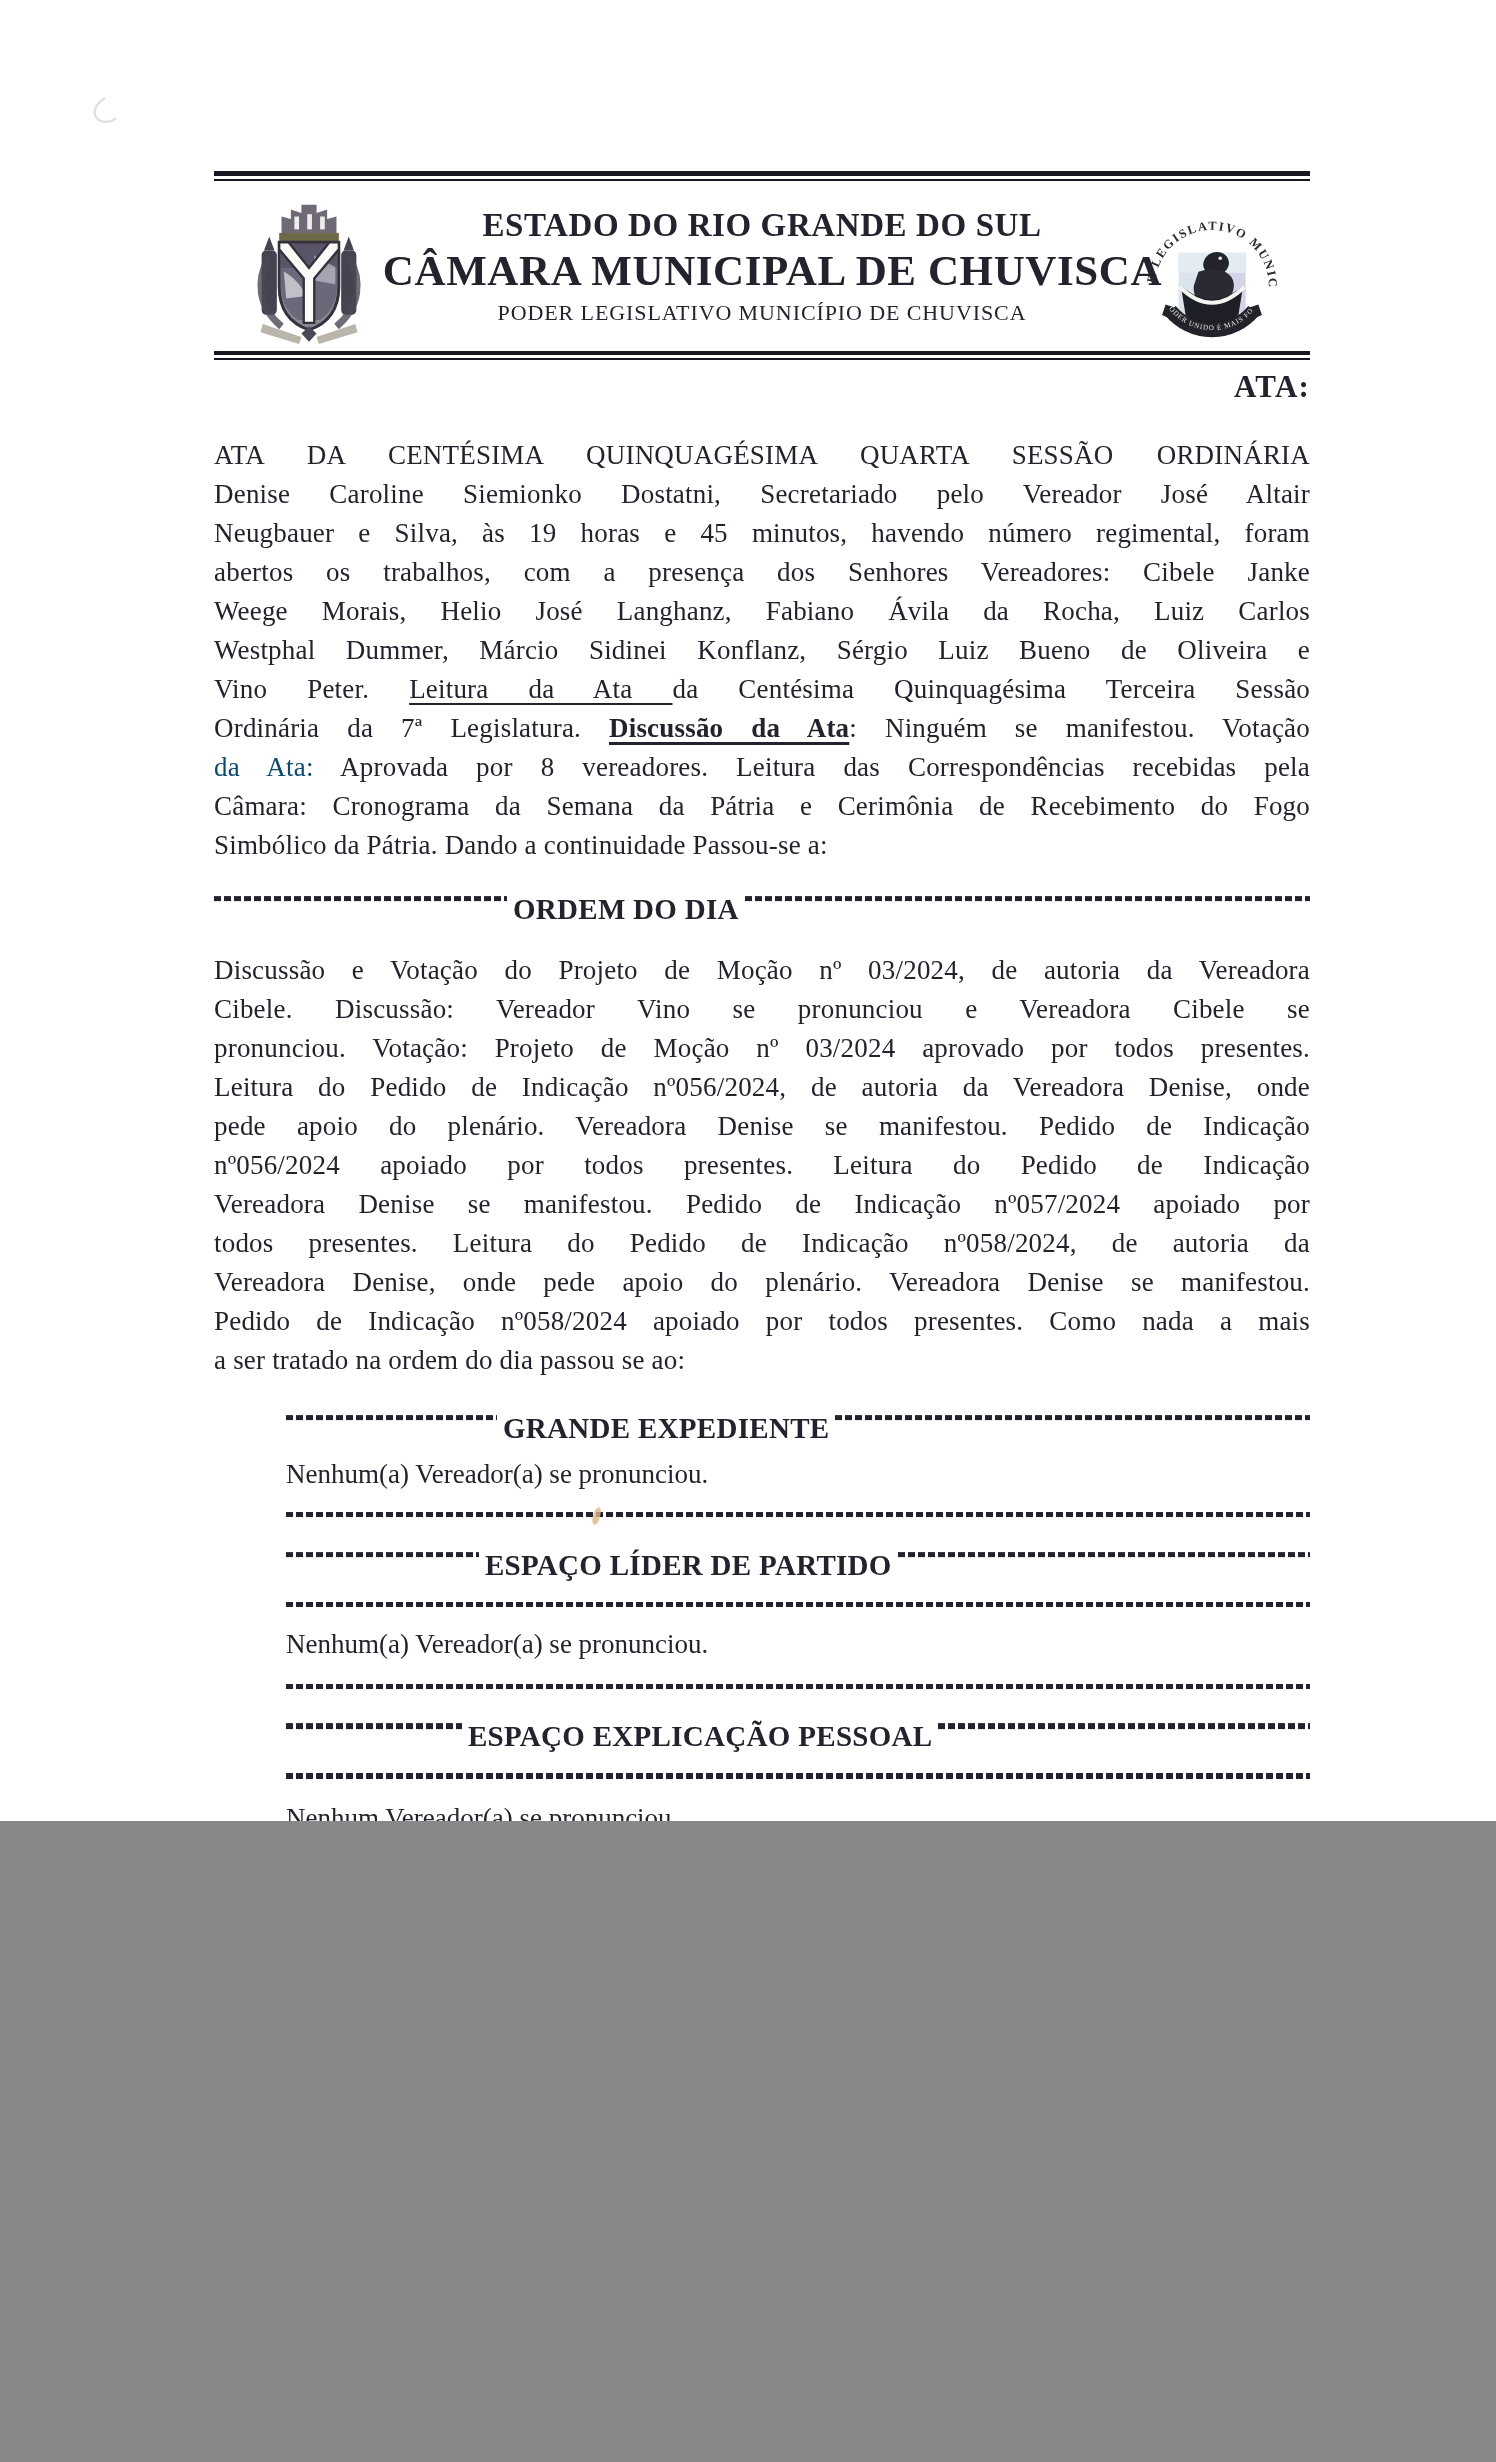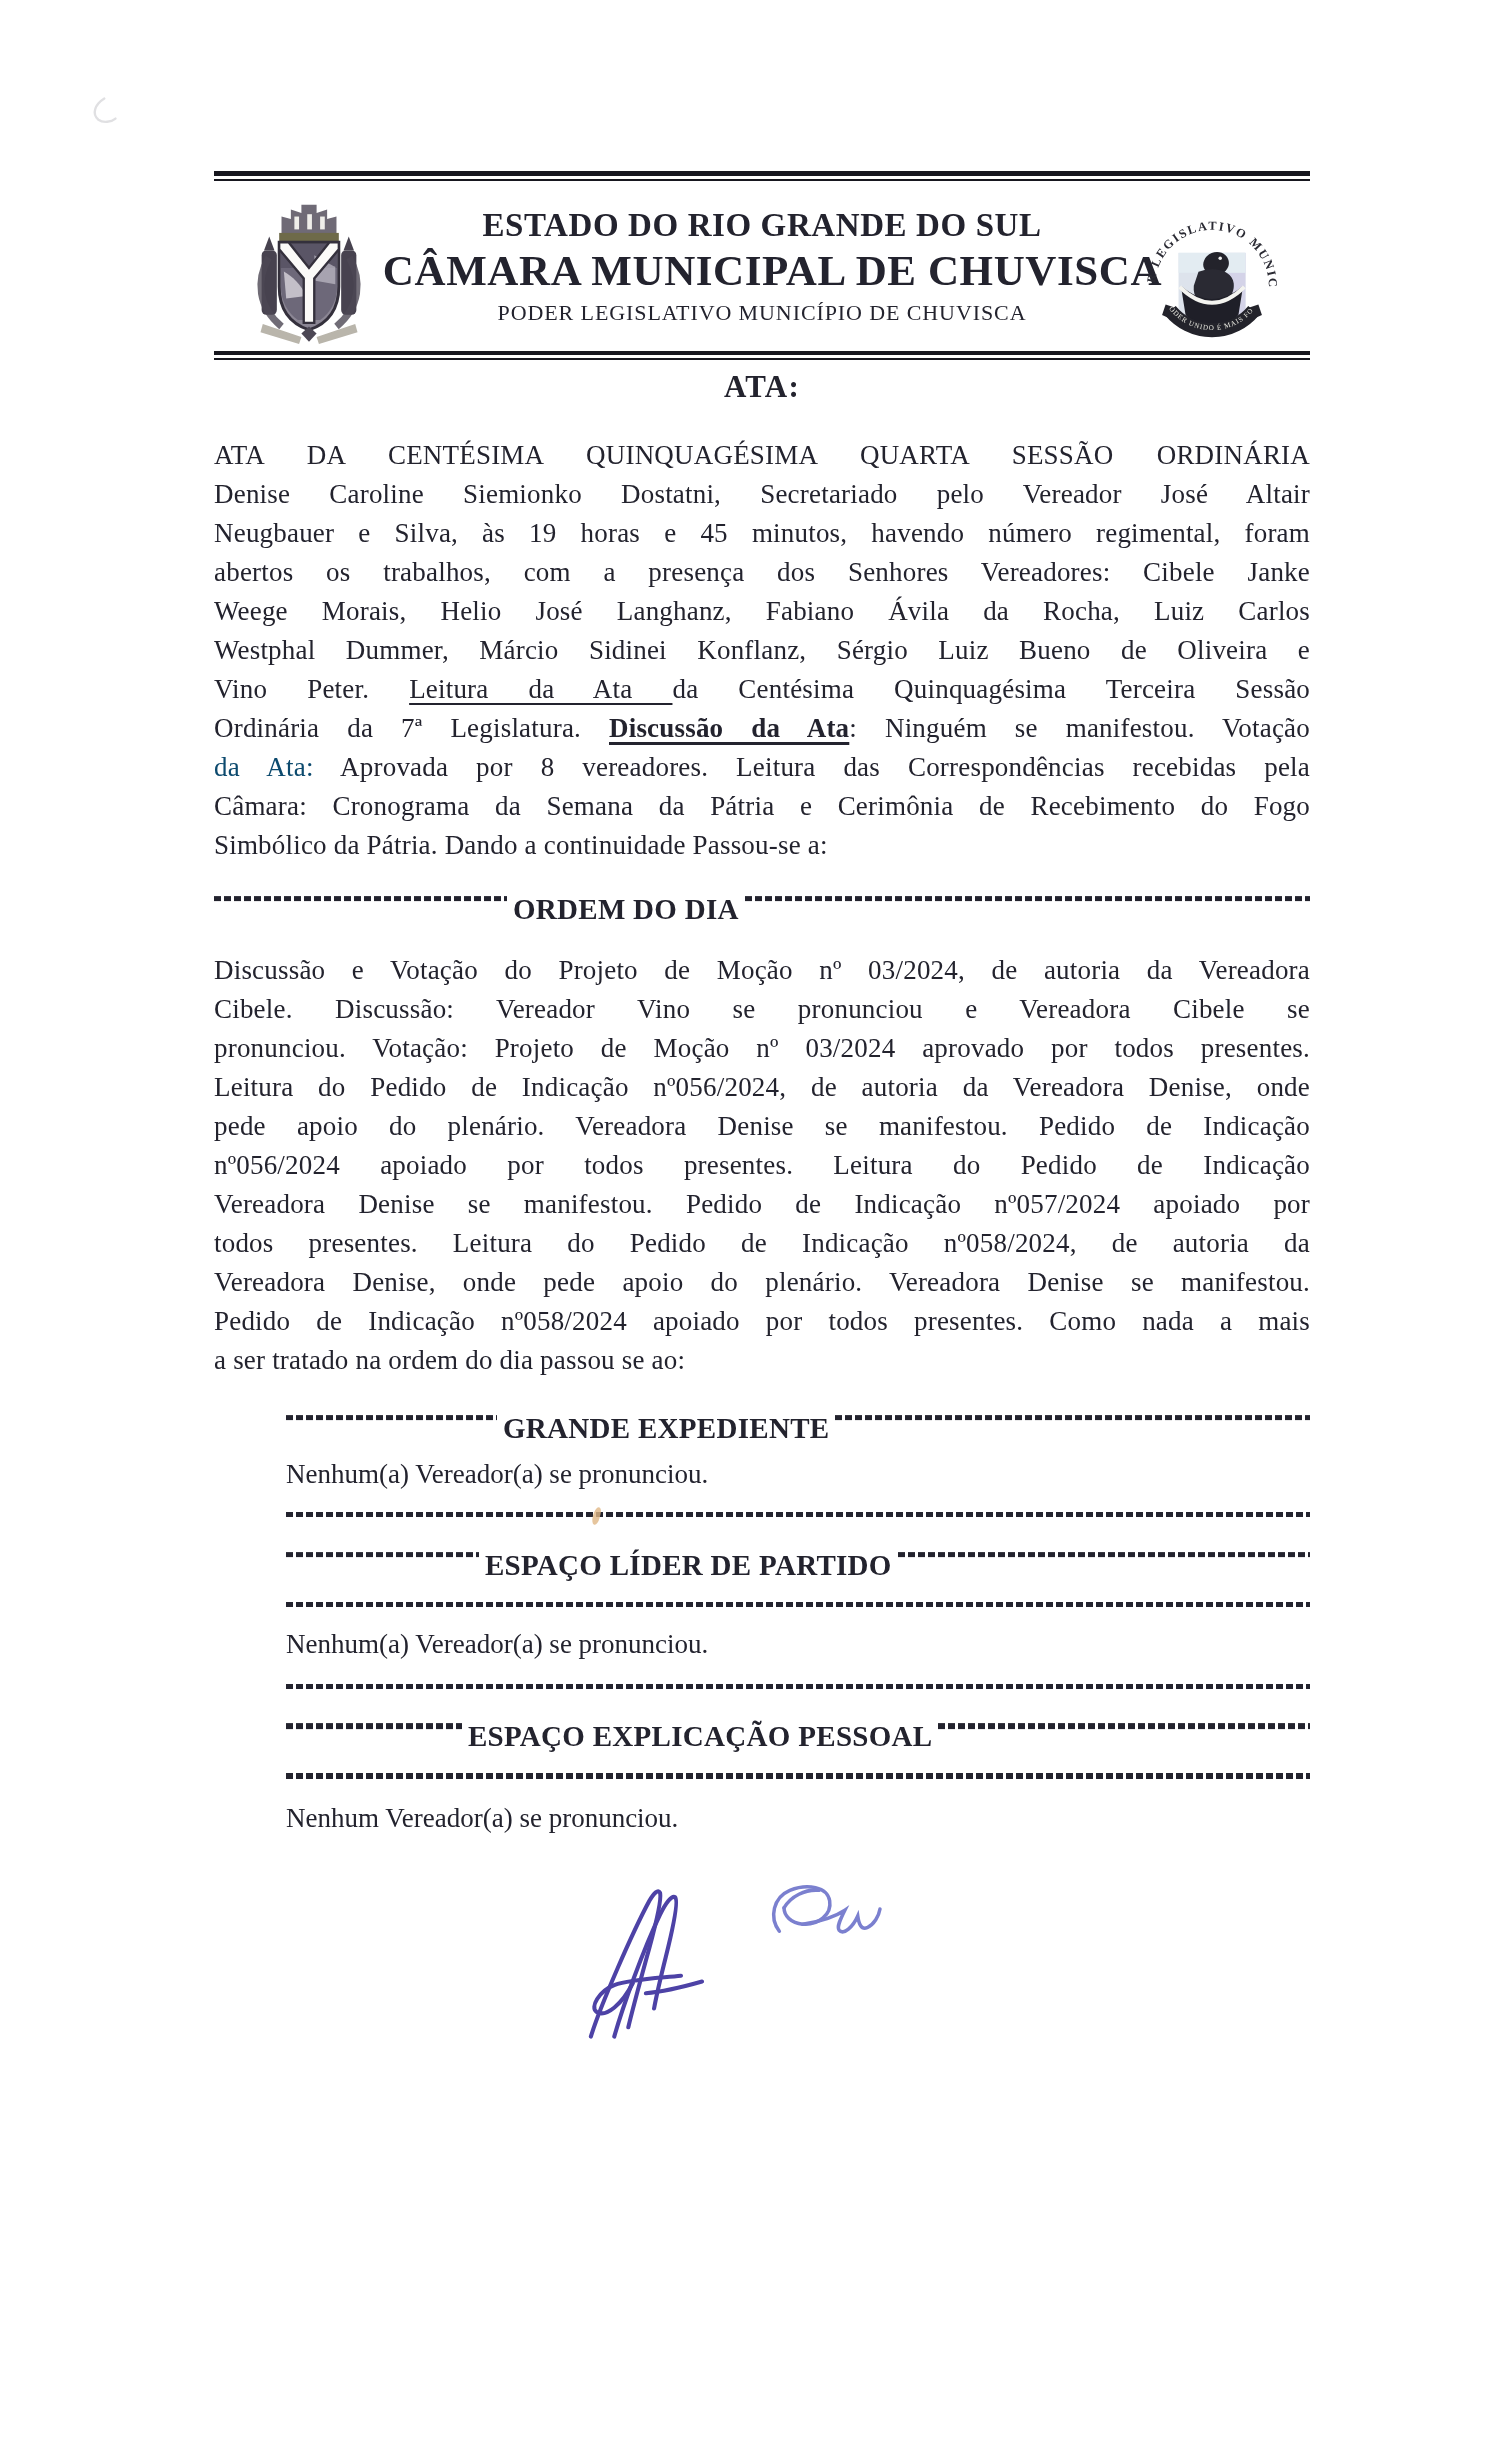--- a/index.html
+++ b/index.html
@@ -6,21 +6,21 @@
     --paper:#ffffff;
     --ink:#23232e;
     --rule:#17171f;
     --ink_blue:#4d42a6;
     --ink_blue_light:#7b80cf;
   }
   *{margin:0;padding:0;box-sizing:border-box;}
   html,body{background:#888;}
   .page{
     position:relative;
-    width:1496px;height:2462px;
+    width:1496px;height:1821px;
     background:var(--paper);
     font-family:"Liberation Serif","DejaVu Serif",serif;
     color:var(--ink);
     overflow:hidden;
   }
   .content{margin:0 186px 0 214px;padding-top:171px;}
 
   
   .pencil-mark{position:absolute;left:82px;top:88px;width:47px;height:47px;opacity:.55;}
 
@@ -32,21 +32,21 @@
   .dbl-bot .gap{height:4.7px;border-bottom:2.3px solid var(--rule);}
   .hdr-inner{position:relative;height:170px;display:flex;align-items:center;justify-content:center;}
   .crest{position:absolute;left:30.5px;top:17.6px;}
   .seal{position:absolute;right:28px;top:19px;}
   .hdr-text{text-align:center;line-height:1.1;}
   .hdr-line1{font-size:33px;font-weight:bold;letter-spacing:0.6px;}
   .hdr-line2{font-size:43px;font-weight:bold;margin-top:3.5px;letter-spacing:0.6px;margin-left:21px;}
   .hdr-line3{font-size:22px;margin-top:7px;letter-spacing:0.9px;}
 
   
-  .doc-title{text-align:center;font-size:31px;font-weight:bold;margin-top:9.4px;letter-spacing:1.2px;}
+  .doc-title{text-align:right;font-size:31px;font-weight:bold;margin-top:9.4px;letter-spacing:1.2px;}
 
   
   .para{margin-top:30.5px;font-size:27px;}
   .para2{margin-top:24.6px;font-size:27px;}
   .tline{line-height:39px;text-align:justify;text-align-last:justify;letter-spacing:0.2px;}
   .tline.last{text-align-last:left;}
   .u{text-decoration:underline;text-decoration-thickness:2.3px;text-underline-offset:4.7px;}
   .bu{font-weight:bold;text-decoration:underline;text-decoration-thickness:2.9px;text-underline-offset:4.7px;}
   .sm{color:#0c4a6e;filter:blur(0.4px);}
 

